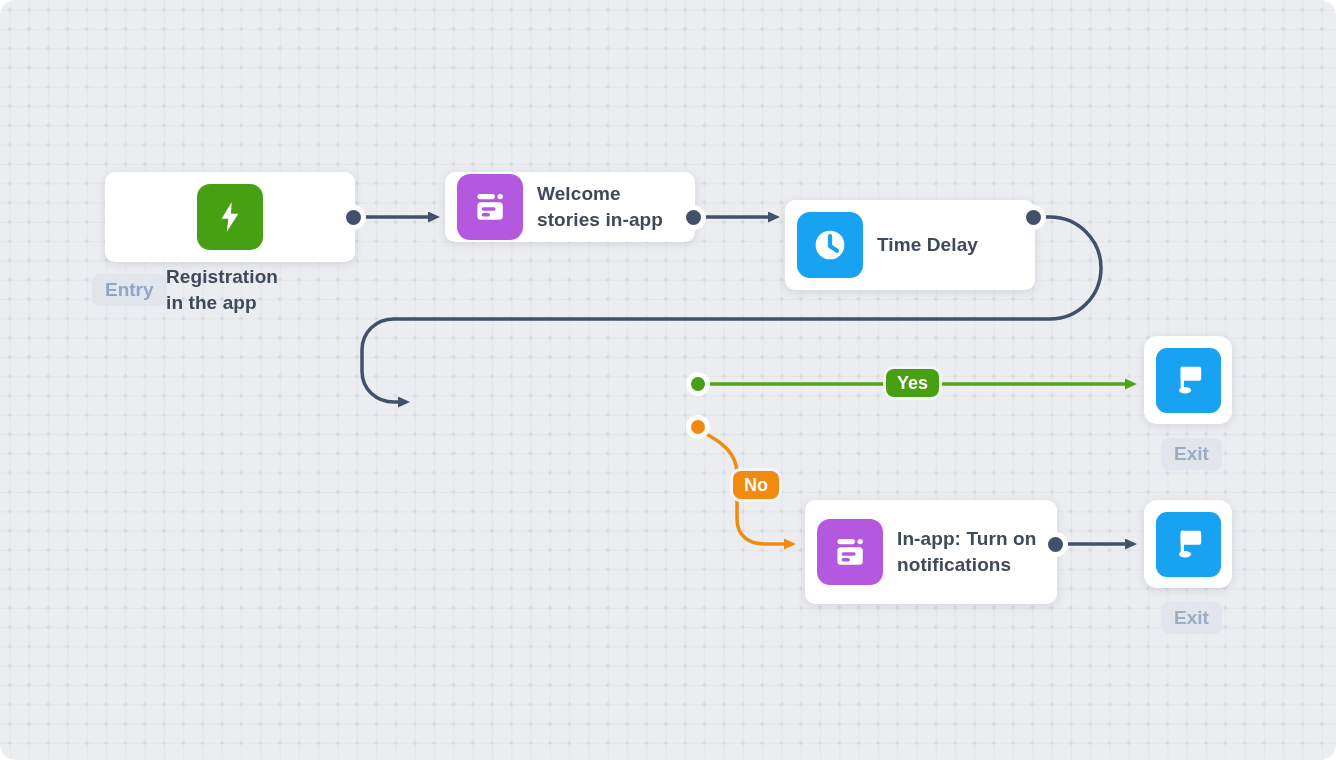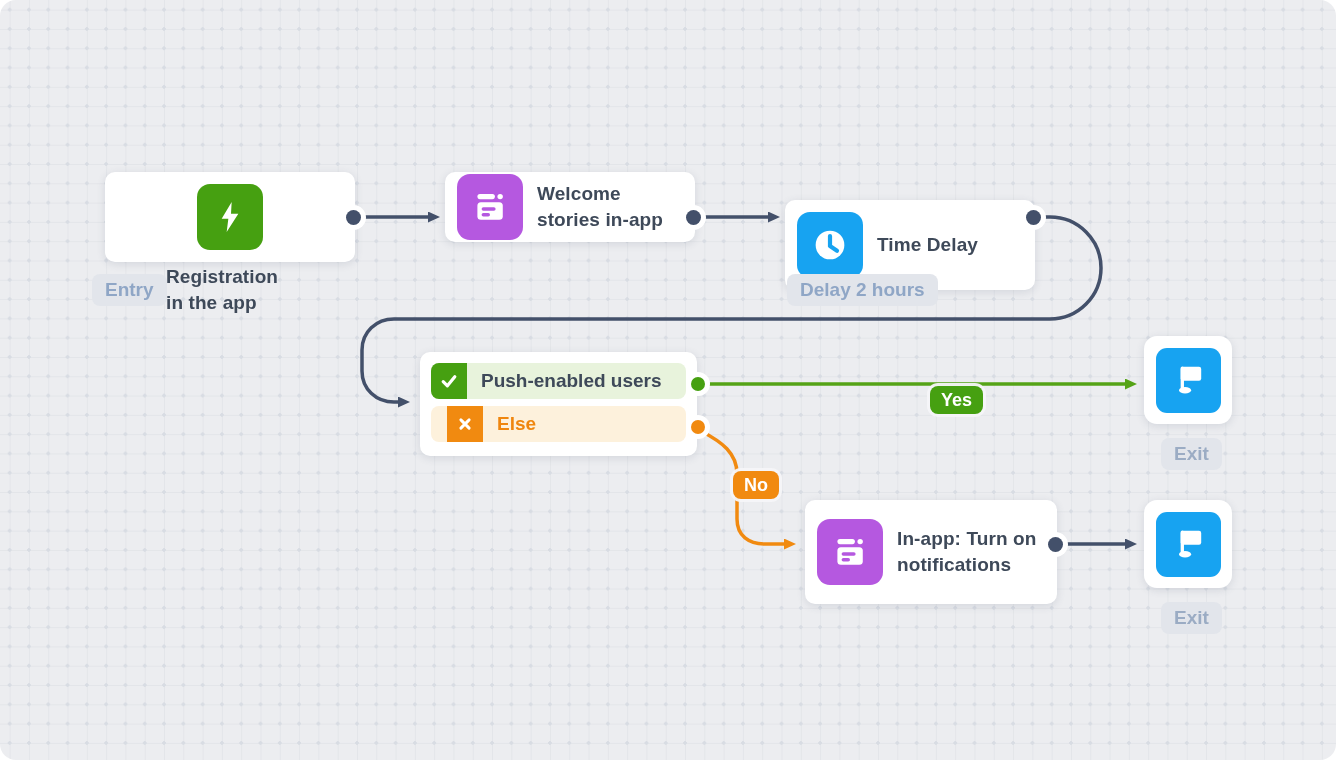--- a/index.html
+++ b/index.html
@@ -110,45 +110,26 @@
 
   <div class="node" style="left:785px;top:172px;width:250px;height:90px;margin-top:28px;">
     <div class="node-icon blue-bg">
       <svg width="42" height="42" viewBox="0 0 24 24">
         <circle cx="12" cy="12" r="8.2" fill="#ffffff"></circle>
         <path d="M12 12.6 V6.9 M12 12.6 L16 15.3" stroke="#17a3f1" stroke-width="2.4" stroke-linecap="round" fill="none"></path>
       </svg>
     </div>
     <div class="node-title" style="width:128px;">Time Delay</div>
   </div>
-  <div class="tag" style="left:787px;top:274px;">Delay 2 hours</div>
   <div class="port port-dark" style="left:1026px;top:210px;"></div>
 
-  <div class="cond-card" style="left:420px;top:352px;width:277px;height:104px;">
-    <div class="cond-row row-yes">
-      <div class="cond-icon green-bg">
-        <svg width="24" height="24" viewBox="0 0 24 24">
-          <path d="M6.2 12.6 L10.4 16.8 L17.8 7.8" stroke="#ffffff" stroke-width="3.2" stroke-linecap="round" stroke-linejoin="round" fill="none"></path>
-        </svg>
-      </div>
-      <div class="cond-text">Push-enabled users</div>
-    </div>
-    <div class="cond-row row-else">
-      <div class="cond-icon orange-bg">
-        <svg width="22" height="22" viewBox="0 0 24 24">
-          <path d="M7.5 7.5 L16.5 16.5 M16.5 7.5 L7.5 16.5" stroke="#ffffff" stroke-width="3.2" stroke-linecap="round" fill="none"></path>
-        </svg>
-      </div>
-      <div class="cond-text">Else</div>
-    </div>
-  </div>
   <div class="port port-green" style="left:691px;top:377px;"></div>
   <div class="port port-orange" style="left:691px;top:420px;"></div>
 
-  <div class="edge-label green-bg" style="left:886px;top:386px;margin-left:44px;">Yes</div>
+  <div class="edge-label green-bg" style="left:886px;top:369px;">Yes</div>
   <div class="edge-label orange-bg" style="left:717px;top:471px;">No</div>
 
   <div class="exit-node" style="left:1144px;top:336px;">
     <div class="exit-icon blue-bg">
       <svg width="44" height="44" viewBox="0 0 24 24">
         <rect x="8" y="4.8" width="11.2" height="7.6" rx="1.2" fill="#ffffff"></rect>
         <path d="M8.9 5.5 V16.8" stroke="#ffffff" stroke-width="1.8" stroke-linecap="round"></path>
         <ellipse cx="10.4" cy="17.6" rx="3.3" ry="1.8" fill="#ffffff"></ellipse>
       </svg>
     </div>

